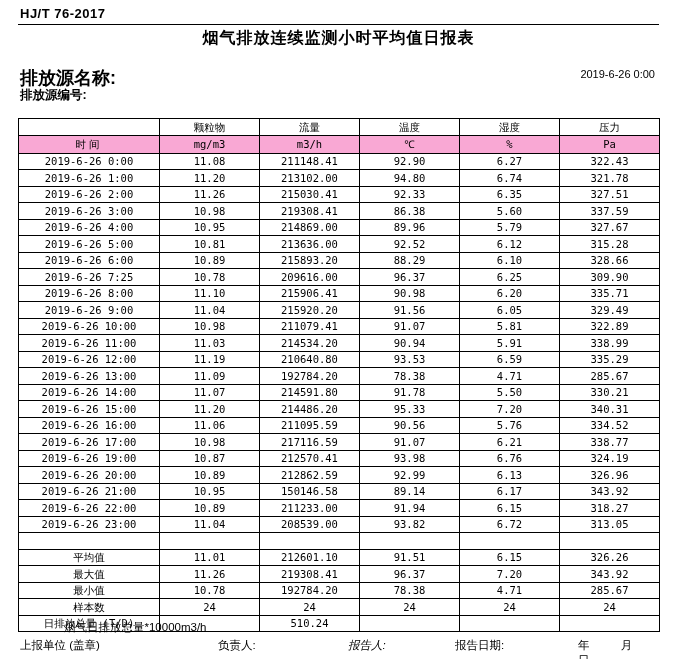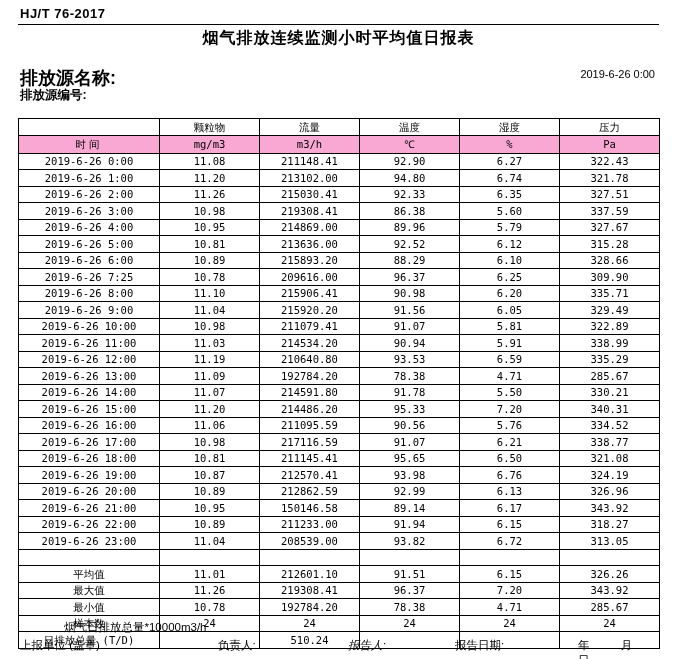--- a/index.html
+++ b/index.html
@@ -337,28 +337,20 @@
       </tr>
       <tr>
         <td class="time-cell">2019-6-26 17:00</td>
         <td>10.98</td>
         <td>217116.59</td>
         <td>91.07</td>
         <td>6.21</td>
         <td>338.77</td>
       </tr>
       <tr>
-        <td class="time-cell">2019-6-26 18:00</td>
-        <td>10.81</td>
-        <td>211145.41</td>
-        <td>95.65</td>
-        <td>6.50</td>
-        <td>321.08</td>
-      </tr>
-      <tr>
         <td class="time-cell">2019-6-26 19:00</td>
         <td>10.87</td>
         <td>212570.41</td>
         <td>93.98</td>
         <td>6.76</td>
         <td>324.19</td>
       </tr>
       <tr>
         <td class="time-cell">2019-6-26 20:00</td>
         <td>10.89</td>

